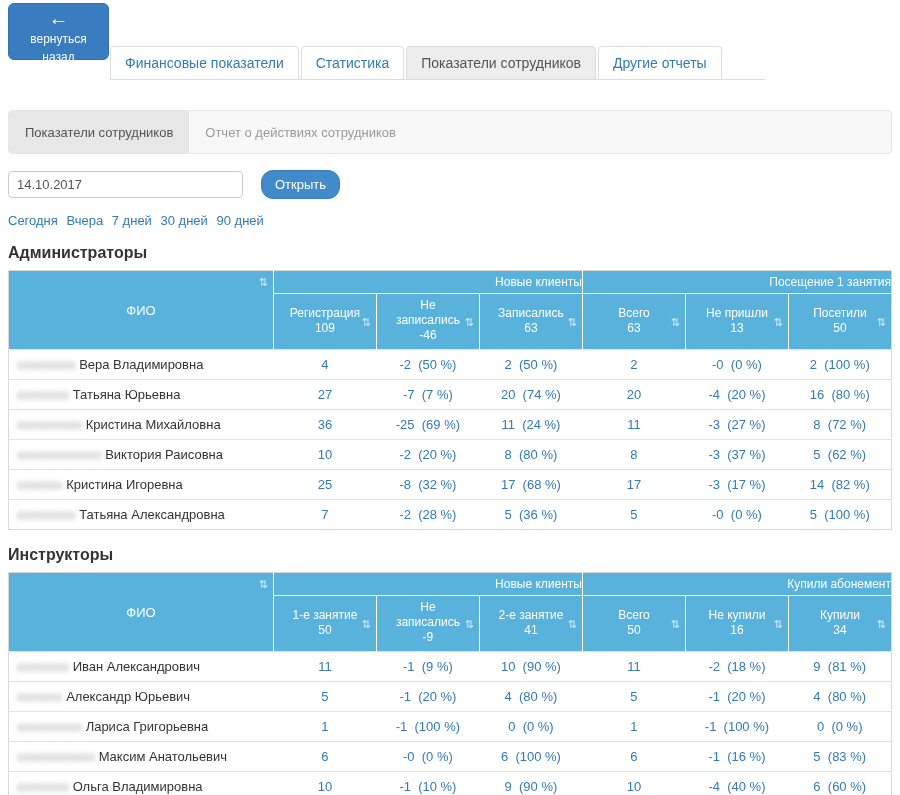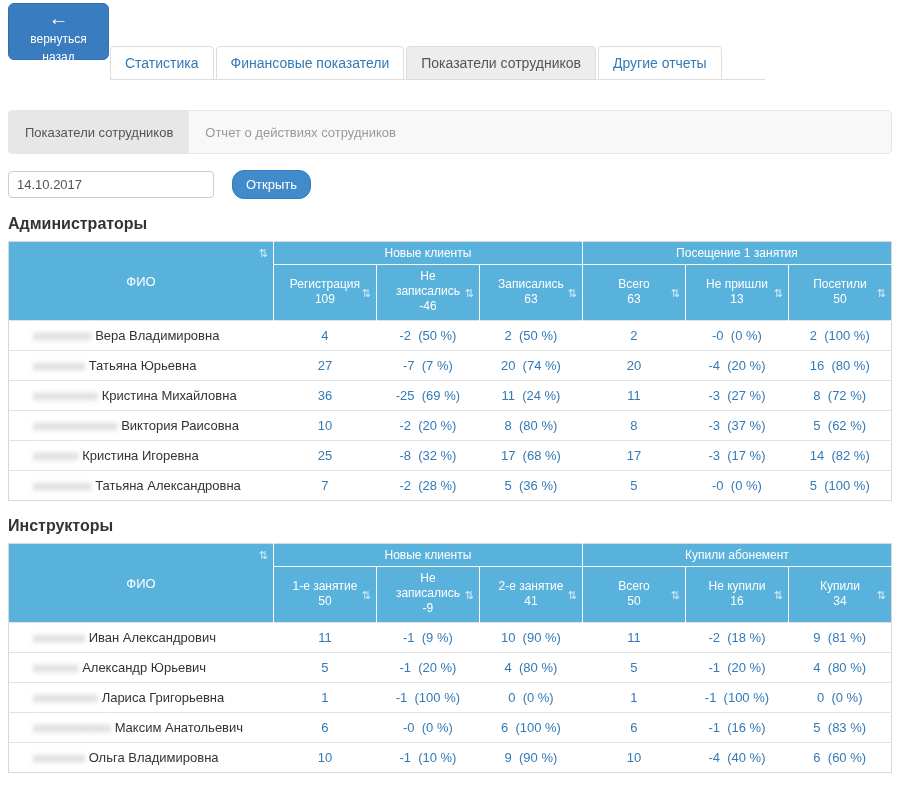--- a/index.html
+++ b/index.html
@@ -25,81 +25,88 @@
   
   .subnav { margin-top: 30px; height: 44px; background: #f8f8f8;
     border: 1px solid #e7e7e7; border-radius: 4px; display: flex; align-items: stretch;
     overflow: hidden; }
   .subnav-item { display: flex; align-items: center; padding: 0 16px; font-size: 13px;
     color: #999; cursor: pointer; white-space: nowrap; }
   .subnav-item.active { background: #e7e7e7; color: #555; }
 
   
   .filter-row { margin-top: 16px; display: flex; align-items: center; }
-  .date-input { width: 206px; height: 27px; border: 1px solid #ccc; border-radius: 4px;
+  .date-input { width: 235px; height: 27px; border: 1px solid #ccc; border-radius: 4px;
     padding: 0 8px; font-size: 13px; color: #555; margin-right: 16px;
     font-family: "Liberation Sans", sans-serif; }
   .open-btn { background: #428bca; color: #fff; border: 1px solid #357ebd;
     border-radius: 12px; font-size: 13px; padding: 6px 13px; cursor: pointer;
     margin-left: 2px; font-family: "Liberation Sans", sans-serif; }
 
   .quick-links { margin-top: 14px; font-size: 13px; }
   .quick-links a { color: #337ab7; text-decoration: none; margin-right: 5px; cursor: pointer; }
 
   .section-title { margin: 16px 0 8px; font-size: 16px; font-weight: bold; color: #333; }
 
   
   table.report { width: 100%; border-collapse: collapse; table-layout: fixed;
     border: 1px solid #d8d8d8; }
   thead th { background: #59b2dc; color: #fff; font-weight: normal; }
   .group-th { font-size: 12px; padding: 4px 0; border-left: 1px solid #fff;
-    border-bottom: 1px solid #fff; text-align: center; }
+    border-bottom: 1px solid #fff; text-align: right; }
   .fio-th { font-size: 13px; position: relative; text-align: center; }
   .col-th { font-size: 12px; padding: 4px 14px 6px; border-left: 1px solid #fff;
     position: relative; text-align: center; cursor: pointer; }
   .col-label { line-height: 15px; }
   .col-total { line-height: 15px; }
   .sort-icon { position: absolute; right: 5px; top: 50%; transform: translateY(-50%);
     font-size: 11px; opacity: .75; cursor: pointer; }
   .fio-sort { top: 5px; transform: none; }
 
   tbody td { border-top: 1px solid #e3e3e3; font-size: 13px; height: 30px; background: #fff; }
-  .name-cell { padding-left: 24px; color: #333; }
+  .name-cell { padding-left: 8px; color: #333; }
   .blurred-name { color: #a3a3a3; filter: blur(2.5px); }
   .num-cell { text-align: center; color: #337ab7; white-space: pre; }
 </style>
 </head>
 <body>
 
 <div class="page">
 
   <div class="top-area">
     <div class="back-btn">
       <span class="back-arrow">←</span>
       <span class="back-label">вернуться</span><br>
       <span class="back-label">назад</span>
     </div>
     <div class="tabs">
+      <div class="tab">Финансовые показатели</div>
       <div class="tab">Статистика</div>
-      <div class="tab">Финансовые показатели</div>
       <div class="tab active">Показатели сотрудников</div>
       <div class="tab">Другие отчеты</div>
     </div>
   </div>
 
   <div class="subnav">
     <div class="subnav-item active">Показатели сотрудников</div>
     <div class="subnav-item">Отчет о действиях сотрудников</div>
   </div>
 
   <div class="filter-row">
     <input class="date-input" type="text" value="14.10.2017" style="">
     <button class="open-btn">Открыть</button>
   </div>
 
+  <div class="quick-links">
+    <a>Сегодня</a>
+    <a>Вчера</a>
+    <a>7 дней</a>
+    <a>30 дней</a>
+    <a>90 дней</a>
+  </div>
 
   <div class="section-title">Администраторы</div>
 
   <table class="report">
     <colgroup>
         <col style="width:30%">
         <col>
         <col>
         <col>
         <col>

